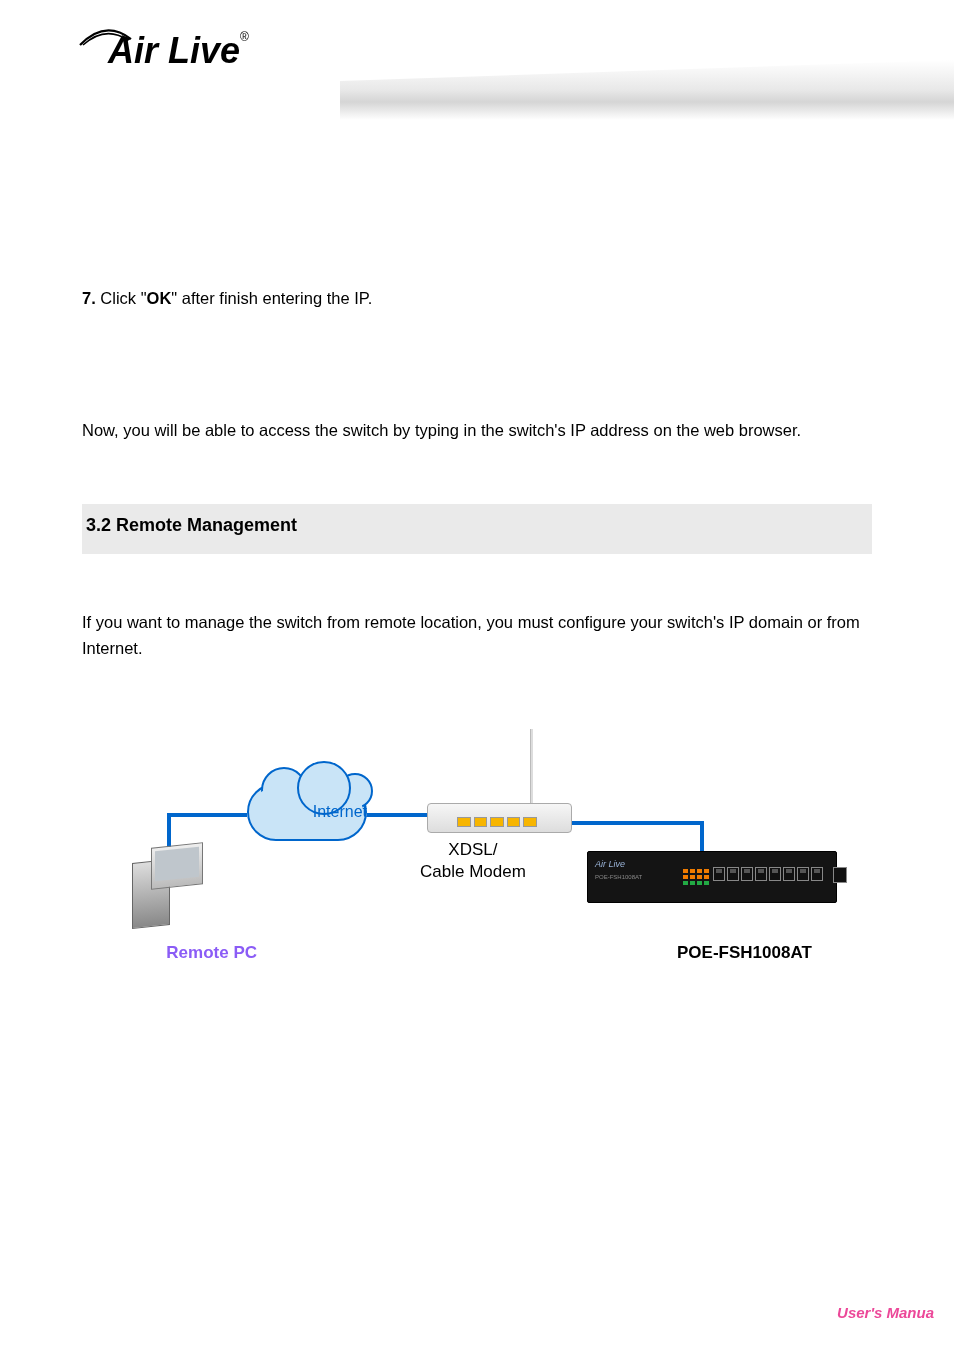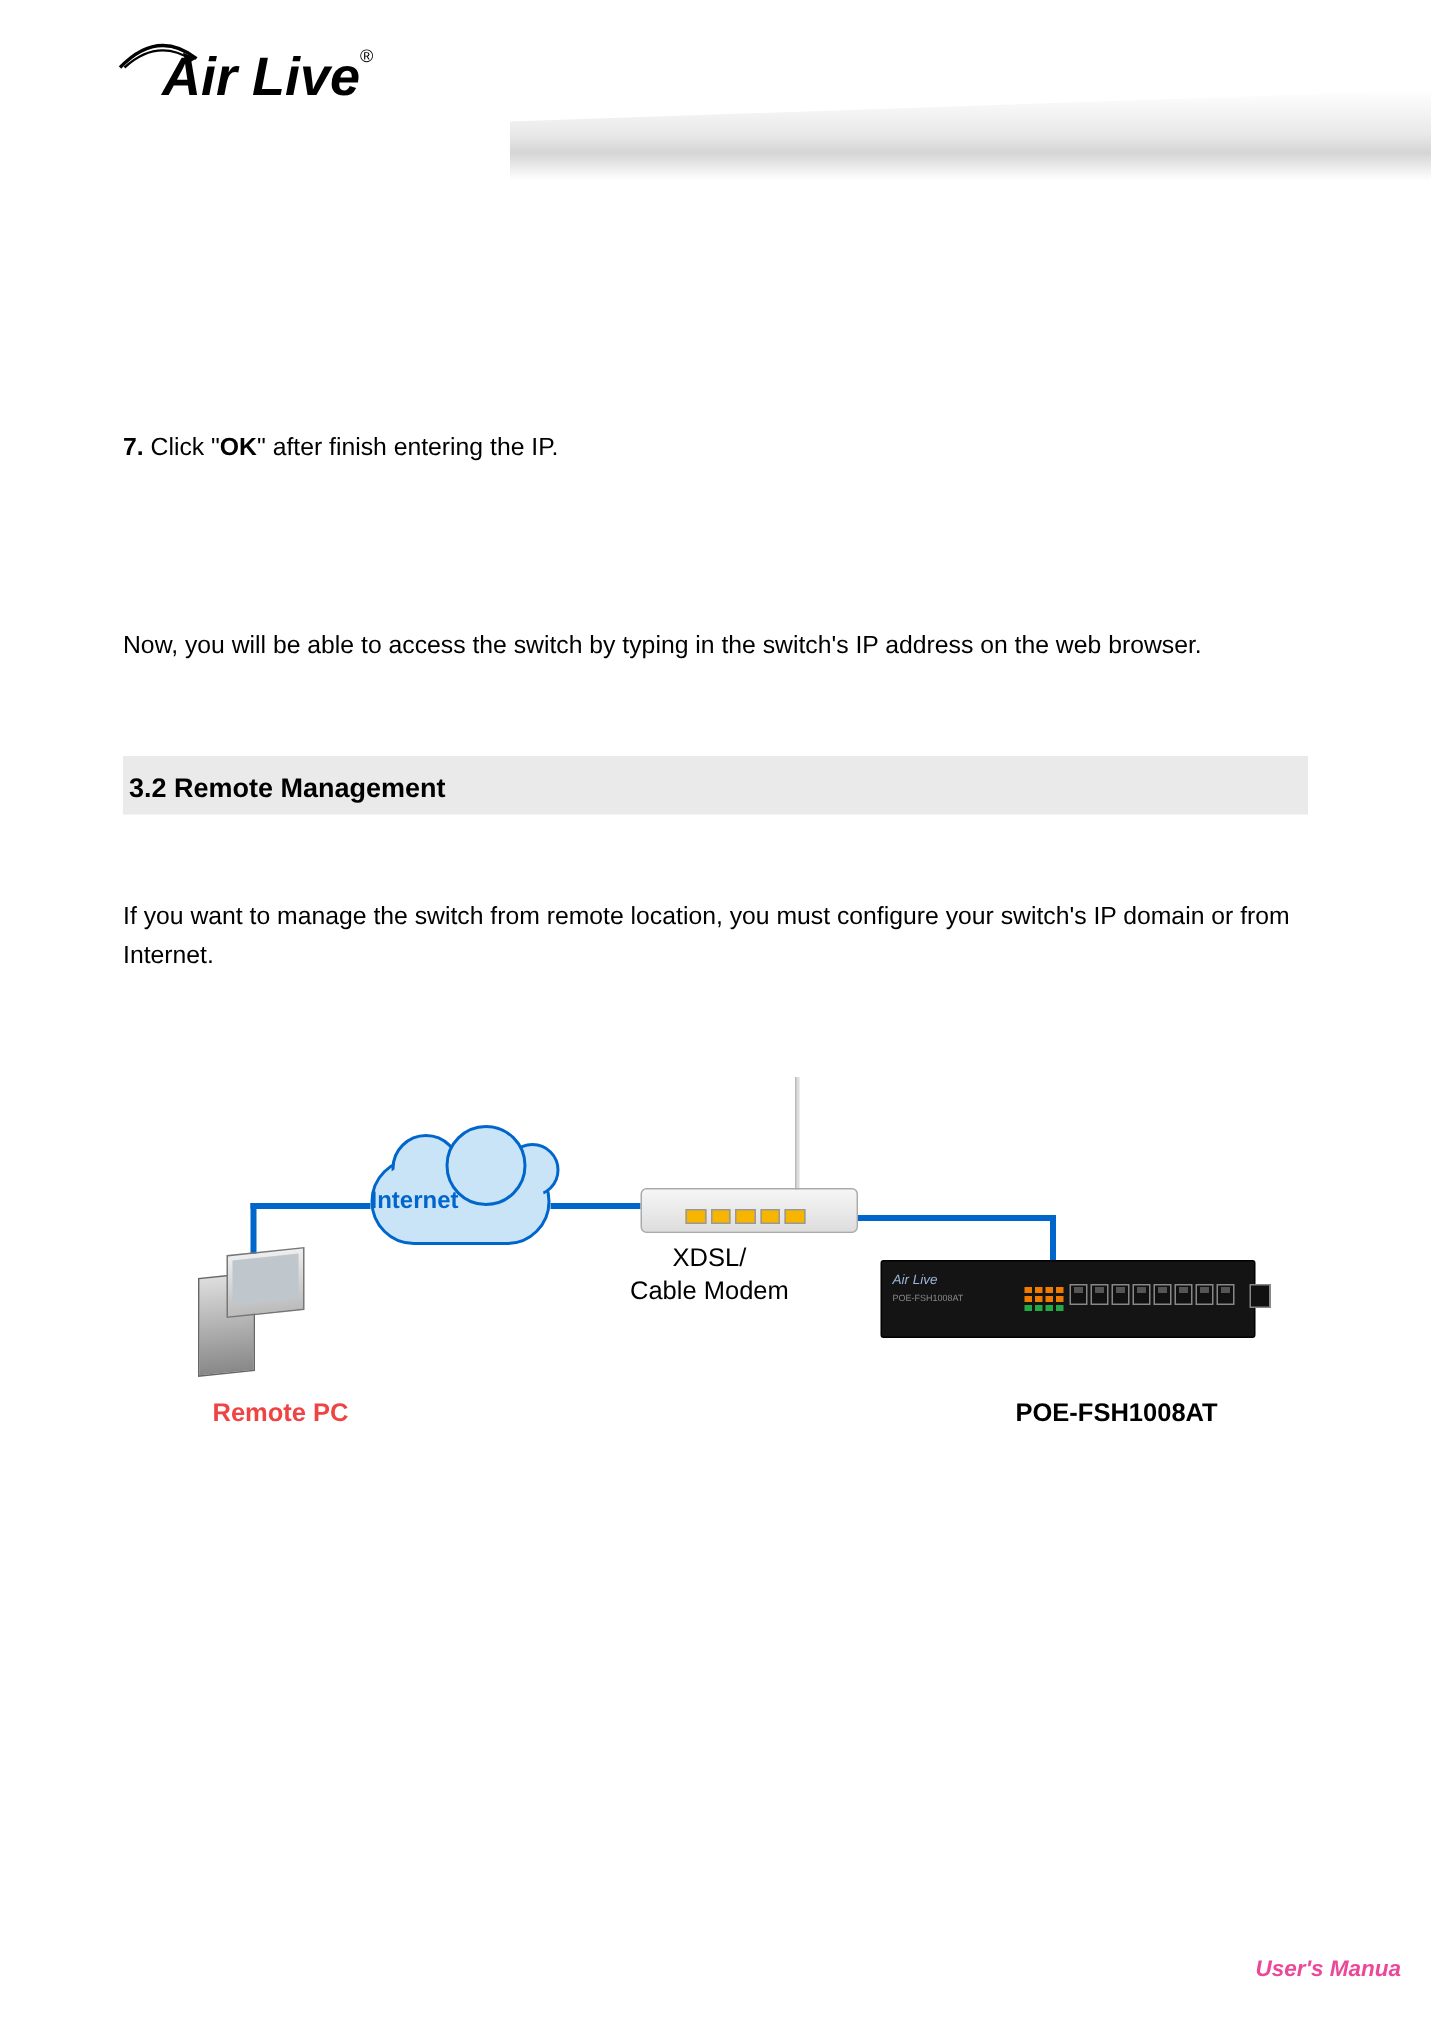--- a/index.html
+++ b/index.html
@@ -67,21 +67,21 @@
   }
   .ok-bold {
     font-weight: bold;
   }
   .para-access {
     margin-top: 106px;
   }
   .section-head {
     margin-top: 60px;
     background: #eaeaea;
-    padding: 7px 4px 3px 4px;
+    padding: 7px 4px 14px 4px;
     font-size: 18px;
     font-weight: bold;
   }
   .para-remote {
     margin-top: 55px;
   }
   .diagram-wrap {
     margin-top: 60px;
     text-align: center;
   }
@@ -114,22 +114,22 @@
     width: 44px; height: 30px;
     background:#bfc6cc;
     transform: skewY(-6deg);
   }
   .pc-label {
     position: absolute;
     left: 0px; top: 218px;
     width: 140px;
     font-size: 17px;
     font-weight: bold;
-    color:#ef4444;
-    text-align:center;
+    color:#8b5cf6;
+    text-align:right;
   }
   
   .cloud {
     position: absolute;
     left: 130px; top: 62px;
     width: 120px; height: 58px;
     background:#c9e4f7;
     border:2px solid #0066cc;
     border-radius: 40px;
   }
@@ -150,23 +150,23 @@
     border-radius:50%;
     left:88px; top:-12px;
   }
   .cloud-mask{
     position:absolute;left:2px;top:2px;right:2px;bottom:2px;
     background:#c9e4f7;border-radius:40px;
   }
   .cloud-text {
     position:absolute; left:130px; top:78px;
     width:120px;
-    text-align:left;
+    text-align:right;
     font-size:16px;
-    font-weight:bold;
+    font-weight:normal;
     color:#0066cc;
     z-index:5;
   }
   
   .modem {
     position:absolute;
     left:310px; top:82px;
     width:145px; height:30px;
     background:linear-gradient(180deg,#f6f6f6,#ddd);
     border:1px solid #aaa;

